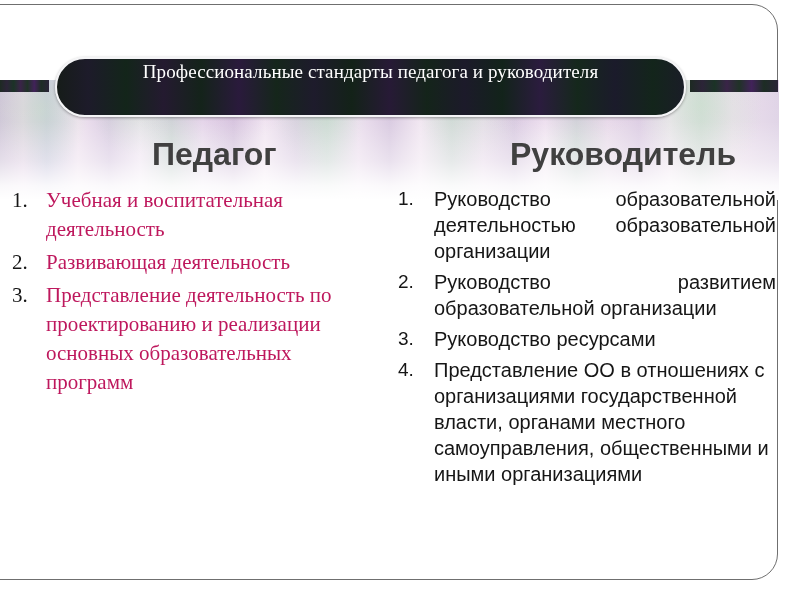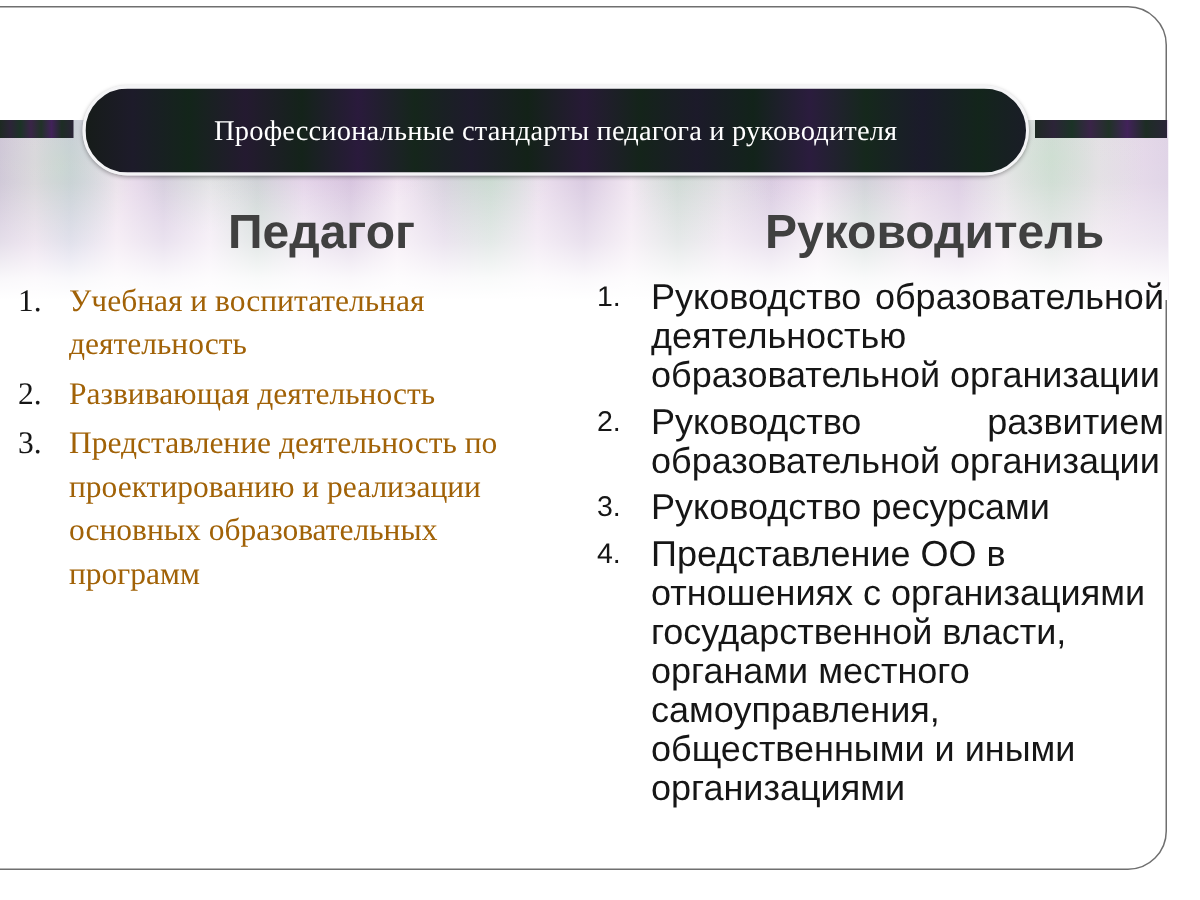--- a/index.html
+++ b/index.html
@@ -101,21 +101,20 @@
       linear-gradient(90deg,
         #161c19 0%, #1d1b2a 5%, #13251a 11%, #241a30 17%,
         #14231a 23%, #2a1a3c 29%, #15261b 35%, #1e1b2c 41%,
         #132218 47%, #271a36 53%, #14241a 59%, #1c1a2a 65%,
         #12231a 71%, #2b1c3e 77%, #15281c 83%, #1b1b2b 89%,
         #13251b 95%, #1a1d27 100%);
     box-shadow: 0 1px 3px rgba(0,0,0,.35);
     display: flex;
     flex-direction: column;
     align-items: center;
-    justify-content: center;
   }
   #title-pill .title-line {
     color: #ffffff;
     font-family: "Liberation Serif", serif;
     font-size: 19px;
     line-height: 25px;
     white-space: nowrap;
     letter-spacing: .1px;
   }
 
@@ -166,39 +165,39 @@
     font-family: "Liberation Serif", serif;
     font-size: 21px;
     line-height: 29px;
     color: #161616;
     width: 30px;
   }
   #column-left .item-text {
     font-family: "Liberation Serif", serif;
     font-size: 21px;
     line-height: 29px;
-    color: #a16207;
+    color: #be185d;
     margin-left: 34px;
     text-align: left;
   }
 
   
   #column-right ol.numbered-list > li {
     margin-bottom: 5px;
   }
   #column-right .item-number {
     font-family: "Liberation Sans", sans-serif;
     font-size: 19px;
     line-height: 26px;
     color: #161616;
     width: 30px;
   }
   #column-right .item-text {
     font-family: "Liberation Sans", sans-serif;
-    font-size: 24px;
+    font-size: 20px;
     line-height: 26px;
     color: #161616;
     margin-left: 36px;
   }
   #column-right .item-text.justify {
     text-align: justify;
     text-align-last: left;
   }
   #column-right .item-text.left {
     text-align: left;

